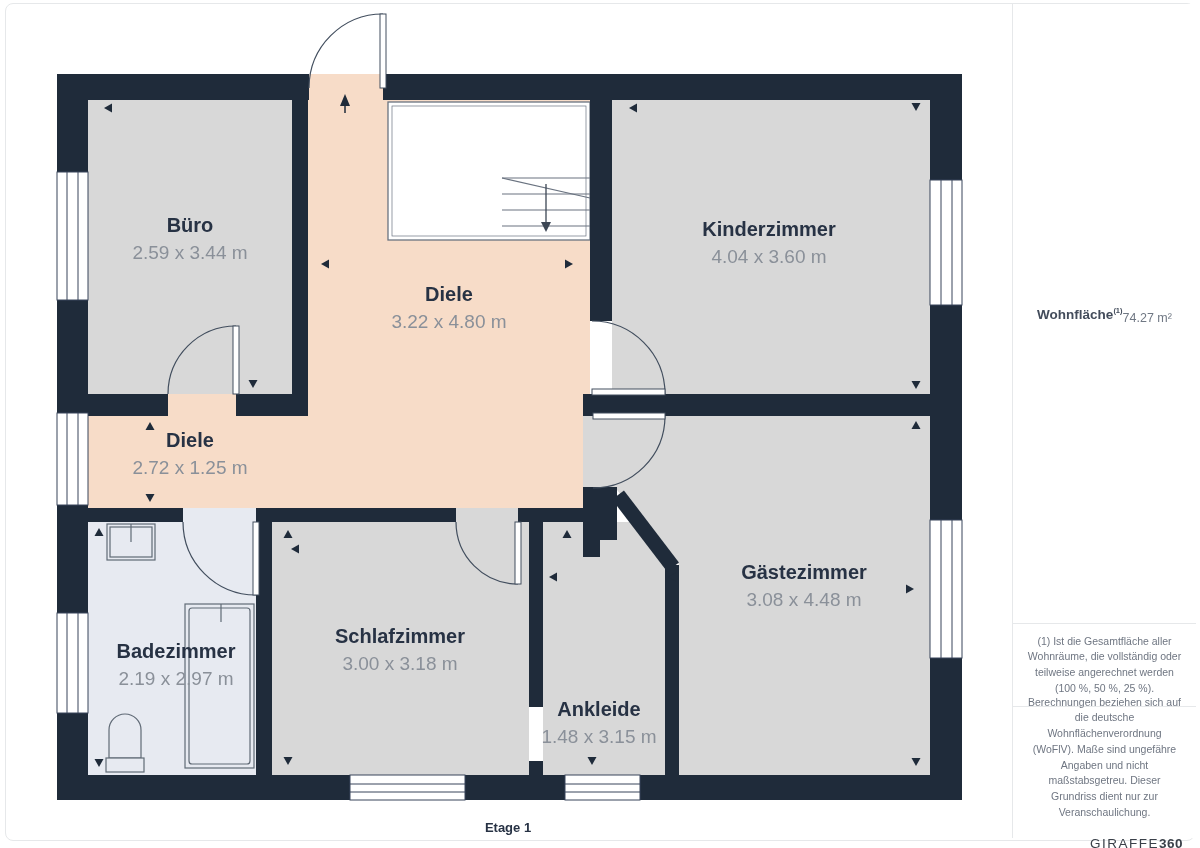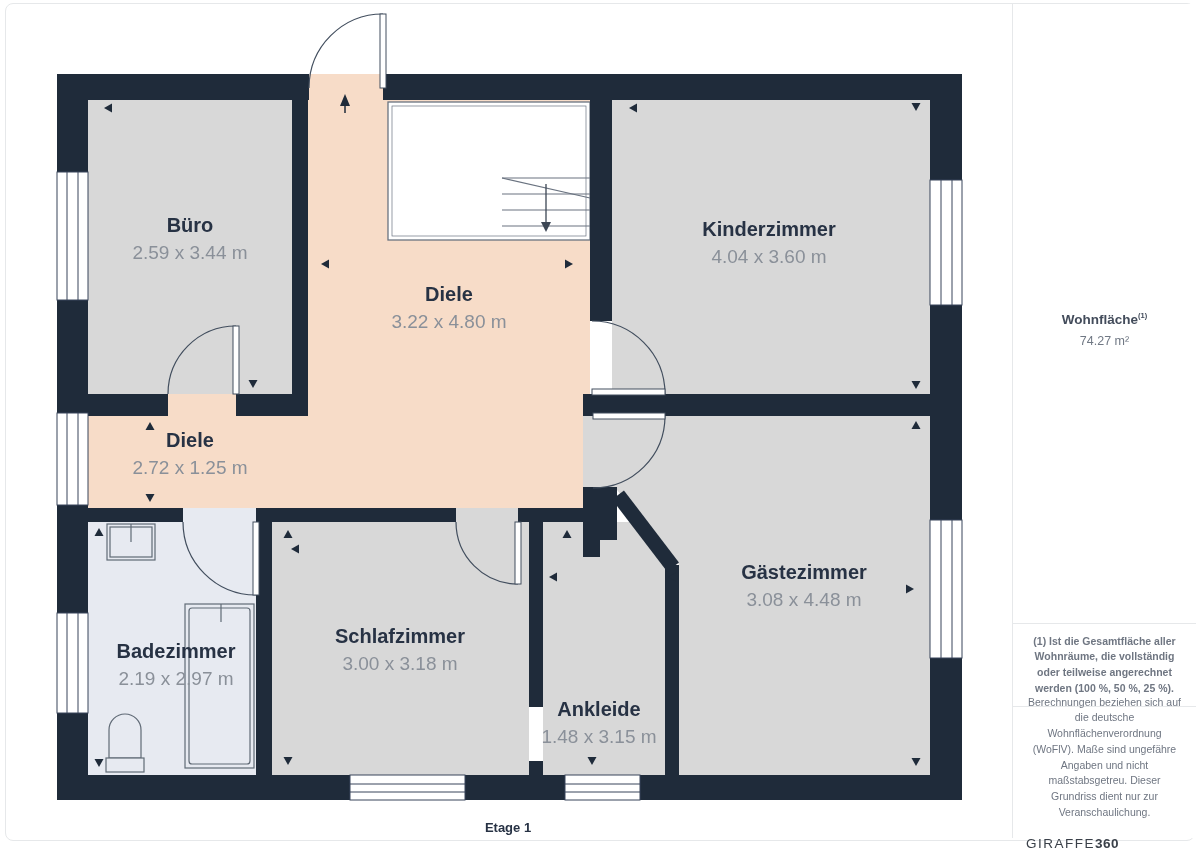--- a/index.html
+++ b/index.html
@@ -7,26 +7,26 @@
   .frame{position:absolute;left:5px;top:3px;width:1188px;height:836px;border:1px solid #e6e8ea;border-radius:8px;background:#fff;}
   .plan-svg{position:absolute;left:0;top:0;}
 
   
   .rname{font-family:"Liberation Sans",sans-serif;font-weight:700;font-size:20px;fill:#273244;text-anchor:middle;}
   .rdims{font-family:"Liberation Sans",sans-serif;font-weight:400;font-size:19px;fill:#8a9099;text-anchor:middle;}
   .floorcap{font-family:"Liberation Sans",sans-serif;font-weight:700;font-size:13px;fill:#273244;text-anchor:middle;}
 
   
   .sidebar{position:absolute;left:1012px;top:4px;width:183px;height:834px;border-left:1px solid #e6e8ea;background:#fff;}
-  .sb-sec1{position:absolute;left:0;top:16px;width:100%;height:619px;display:flex;flex-direction:column;align-items:center;justify-content:center;text-align:center;}
+  .sb-sec1{position:absolute;left:0;top:0;width:100%;height:619px;display:flex;flex-direction:row;align-items:center;justify-content:center;text-align:center;}
   .sb-title{font-size:13.5px;font-weight:700;color:#434c5b;}
   .sb-title sup{font-size:7.5px;font-weight:700;}
   .sb-value{margin-top:8px;font-size:12.5px;color:#707884;}
-  .sb-sec2{position:absolute;left:0;top:619px;width:100%;height:84px;border-top:1px solid #e6e8ea;border-bottom:1px solid #e6e8ea;display:flex;align-items:center;justify-content:center;box-sizing:border-box;padding:12px 13px;font-weight:bold;}
-  .sb-sec3{position:absolute;left:0;top:703px;width:100%;height:131px;display:flex;flex-direction:column;align-items:flex-start;justify-content:center;box-sizing:border-box;padding:0 13px;}
+  .sb-sec2{position:absolute;left:0;top:619px;width:100%;height:84px;border-top:1px solid #e6e8ea;border-bottom:1px solid #e6e8ea;display:flex;align-items:center;justify-content:center;box-sizing:border-box;padding:12px 13px;}
+  .sb-sec3{position:absolute;left:0;top:703px;width:100%;height:131px;display:flex;flex-direction:column;align-items:flex-end;justify-content:center;box-sizing:border-box;padding:0 13px;}
   .sb-note{font-size:10.5px;line-height:1.5;color:#6f7682;text-align:center;}
   .sb-logo{margin-top:15px;font-size:13.5px;color:#3a4049;letter-spacing:1.5px;}
   .sb-logo .b{font-weight:700;letter-spacing:0.5px;}
 </style>
 </head>
 <body>
 
 <div class="frame"></div>
 
 <svg class="plan-svg" width="1012" height="848" viewBox="0 0 1012 848">

